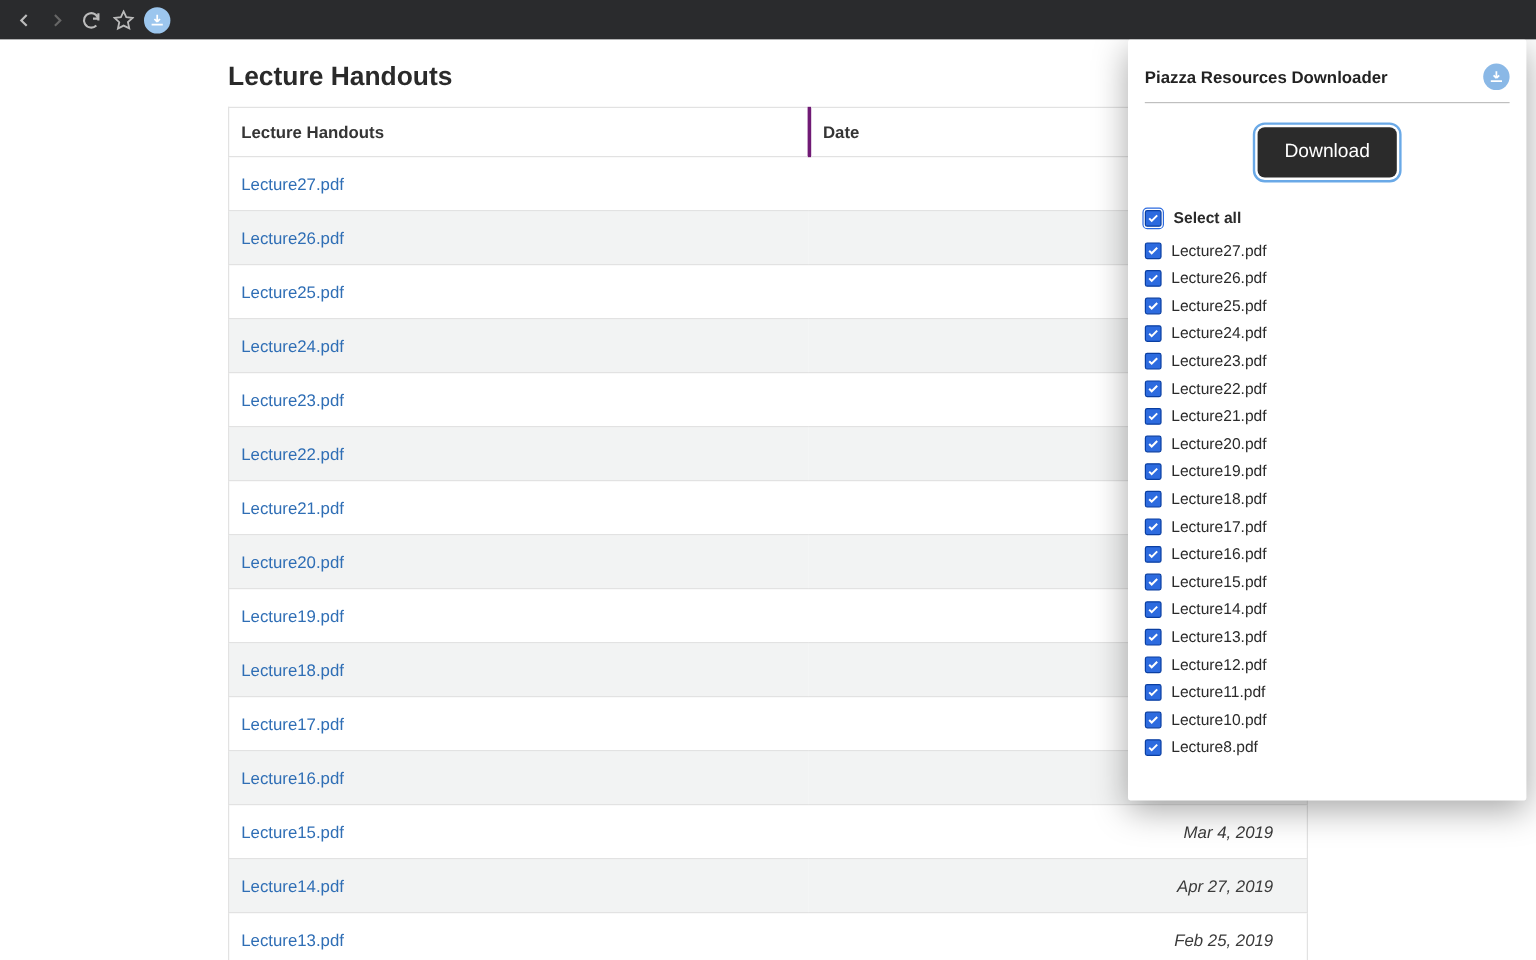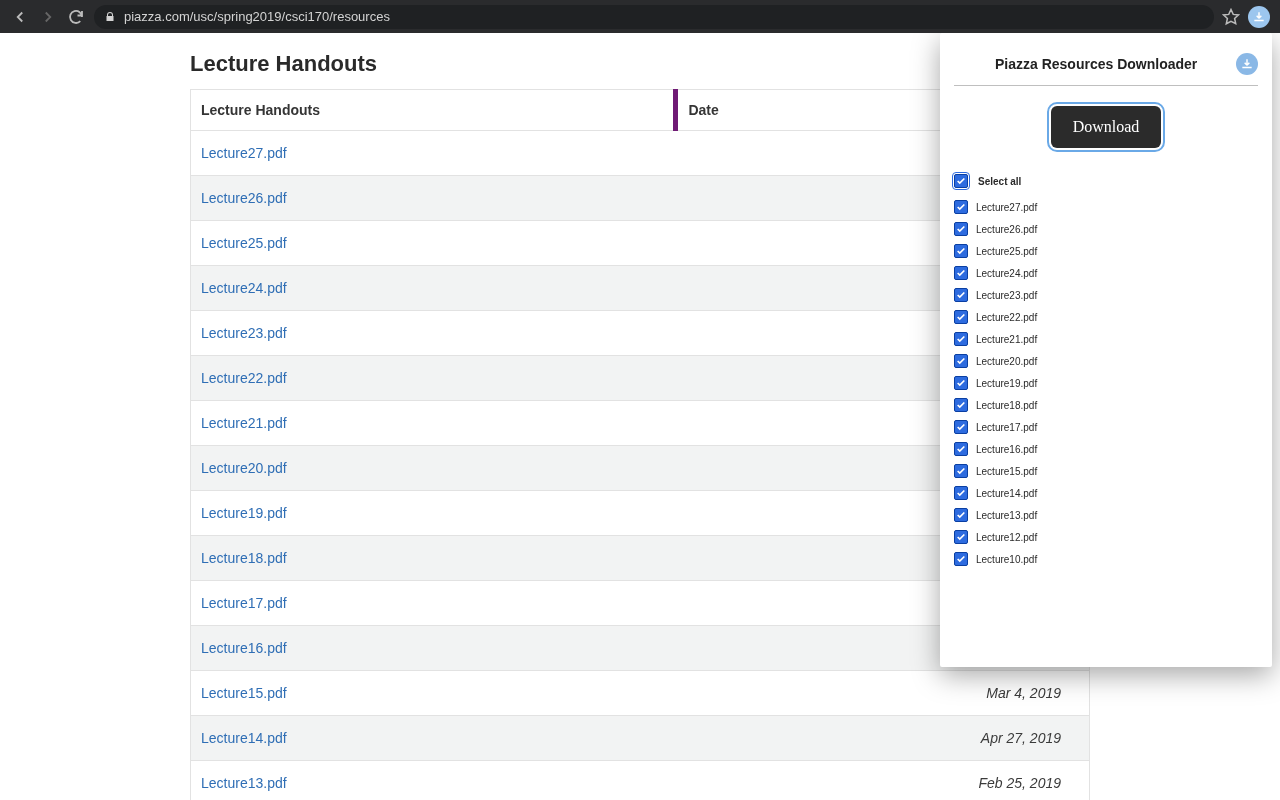--- a/index.html
+++ b/index.html
@@ -60,21 +60,21 @@
     font-size: 14px;
   }
   table.handouts th {
     text-align: left;
     padding: 12px 10px;
     font-weight: 600;
     background: #fff;
     border-bottom: 1px solid #e2e2e2;
     color: #353535;
   }
-  table.handouts th:nth-child(2) { border-left: 5px solid #701a75; }
+  table.handouts th:nth-child(2) { border-left: 3px solid #701a75; }
   table.handouts td {
     padding: 14px 10px;
     border-top: 1px solid #e2e2e2;
     color: #333;
   }
   table.handouts tr.even td { background: #f2f3f3; }
   table.handouts tr.odd td { background: #ffffff; }
   table.handouts td.link a { color: #2f6eb5; text-decoration: none; }
   table.handouts td.date { text-align: right; padding-right: 28px; color: #3b3b3b; font-style: italic; }
   
@@ -90,45 +90,44 @@
     overflow: hidden;
     display: flex;
     flex-direction: column;
   }
   .popup-header {
     display: flex;
     align-items: center;
     justify-content: space-between;
     padding: 20px 14px 10px 14px;
   }
-  .popup-title { font-size: 14px; font-weight: 700; color: #222; margin-left: 41px; }
+  .popup-title { font-size: 14px; font-weight: 700; color: #222; }
   .popup-icon {
     width: 22px; height: 22px; border-radius: 50%;
     background: #8ab8e6; display: flex; align-items: center; justify-content: center;
   }
   .popup-hr { height: 1px; background: #bfbfbf; margin: 0 14px; }
   .dl-wrap { display: flex; justify-content: center; padding: 20px 0 18px 0; }
   .download-btn {
     background: #2b2b2b;
     color: #fff;
     font-size: 16px;
     font-weight: 400;
     border: none;
     border-radius: 6px;
     padding: 12px 22px;
     outline: 2px solid #6aa9e7;
     outline-offset: 2px;
     cursor: pointer;
-    font-family: Liberation Serif, serif;
   }
   .file-list {
     flex: 1;
     overflow: hidden;
     padding: 4px 14px 0 14px;
-    font-size: 10px;
+    font-size: 13px;
   }
   .file-row { display: flex; align-items: center; gap: 8px; padding: 4px 0; }
   .file-row.select-all { margin-bottom: 4px; }
   .file-row.select-all .lbl { font-weight: 700; margin-left: 2px; }
   .file-row .lbl { color: #2a2a2a; }
   .cb {
     width: 14px; height: 14px;
     background: #2d6bdf;
     border: 1px solid #0a3fa2;
     border-radius: 2px;
@@ -149,28 +148,20 @@
   </div>
   <div class="nav-btn disabled">
     <svg viewBox="0 0 24 24" width="18" height="18" fill="none" stroke="currentColor" stroke-width="2.4">
         <path d="M9 6l6 6-6 6"></path>
       </svg>
   </div>
   <div class="nav-btn">
     <svg viewBox="0 0 24 24" width="18" height="18" fill="none" stroke="currentColor" stroke-width="2.4">
         <path d="M20 12a8 8 0 10-2.3 5.6M20 4v6h-6"></path>
       </svg>
-  </div>
-  <div class="url-bar">
-    <span class="lock-icon">
-      <svg viewBox="0 0 24 24" width="12" height="12" fill="currentColor">
-          <path d="M6 10V8a6 6 0 1112 0v2h1v10H5V10h1zm2 0h8V8a4 4 0 10-8 0v2z"></path>
-        </svg>
-    </span>
-    <span class="url-text">piazza.com/usc/spring2019/csci170/resources</span>
   </div>
   <div class="star-icon">
     <svg viewBox="0 0 24 24" width="18" height="18" fill="none" stroke="currentColor" stroke-width="2">
         <path d="M12 2l3 6.5 7 .7-5.2 4.7 1.5 7L12 17.8 5.7 21l1.5-7L2 9.2l7-.7L12 2z"></path>
       </svg>
   </div>
   <div class="ext-badge">
     <svg viewBox="0 0 24 24" width="14" height="14" fill="none" stroke="#fff" stroke-width="2.5">
         <path d="M12 4v10m0 0l4-4m-4 4l-4-4M4 18h16"></path>
       </svg>
@@ -402,18 +393,34 @@
               </svg>
             </span>
             <span class="lbl">Lecture12.pdf</span>
           </div>
           <div class="file-row">
             <span class="cb">
               <svg viewBox="0 0 24 24" fill="none" stroke="#fff" stroke-width="4">
                 <path d="M4 12l5 5L20 6"></path>
               </svg>
             </span>
+            <span class="lbl">Lecture11.pdf</span>
+          </div>
+          <div class="file-row">
+            <span class="cb">
+              <svg viewBox="0 0 24 24" fill="none" stroke="#fff" stroke-width="4">
+                <path d="M4 12l5 5L20 6"></path>
+              </svg>
+            </span>
             <span class="lbl">Lecture10.pdf</span>
+          </div>
+          <div class="file-row">
+            <span class="cb">
+              <svg viewBox="0 0 24 24" fill="none" stroke="#fff" stroke-width="4">
+                <path d="M4 12l5 5L20 6"></path>
+              </svg>
+            </span>
+            <span class="lbl">Lecture8.pdf</span>
           </div>
         </div>
     </div>
   </div>
 </div>
 
 </body></html>

